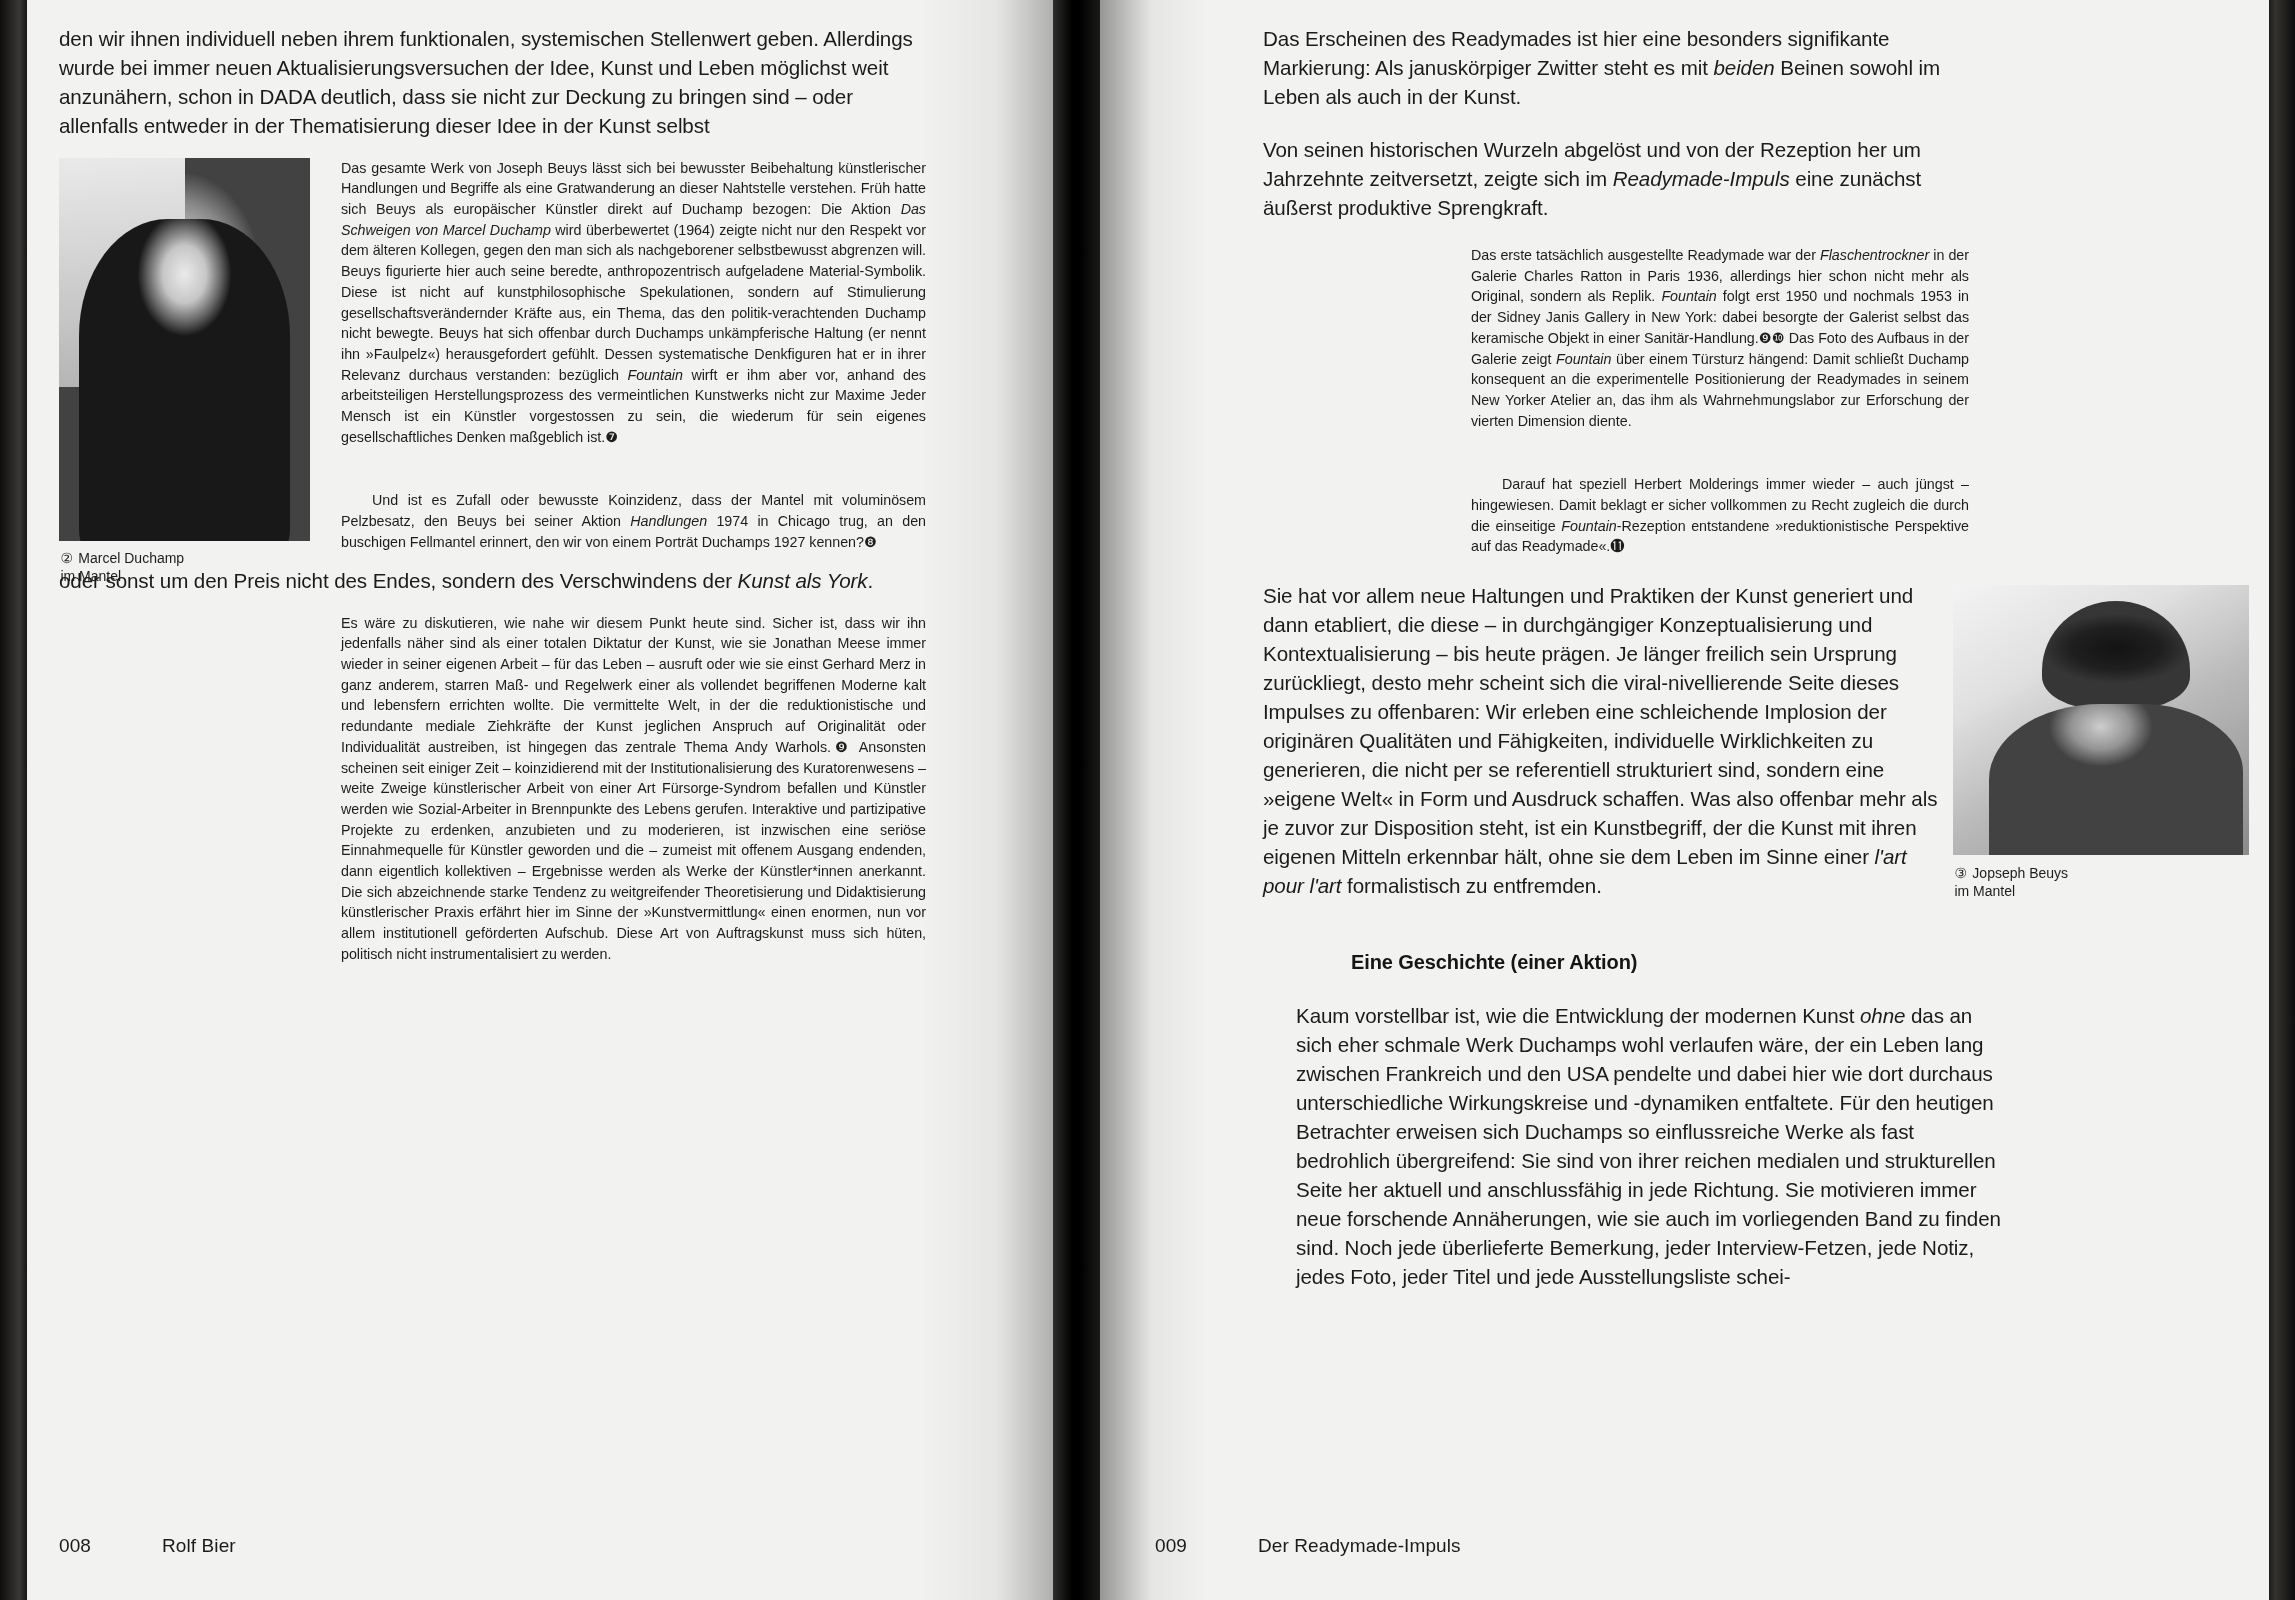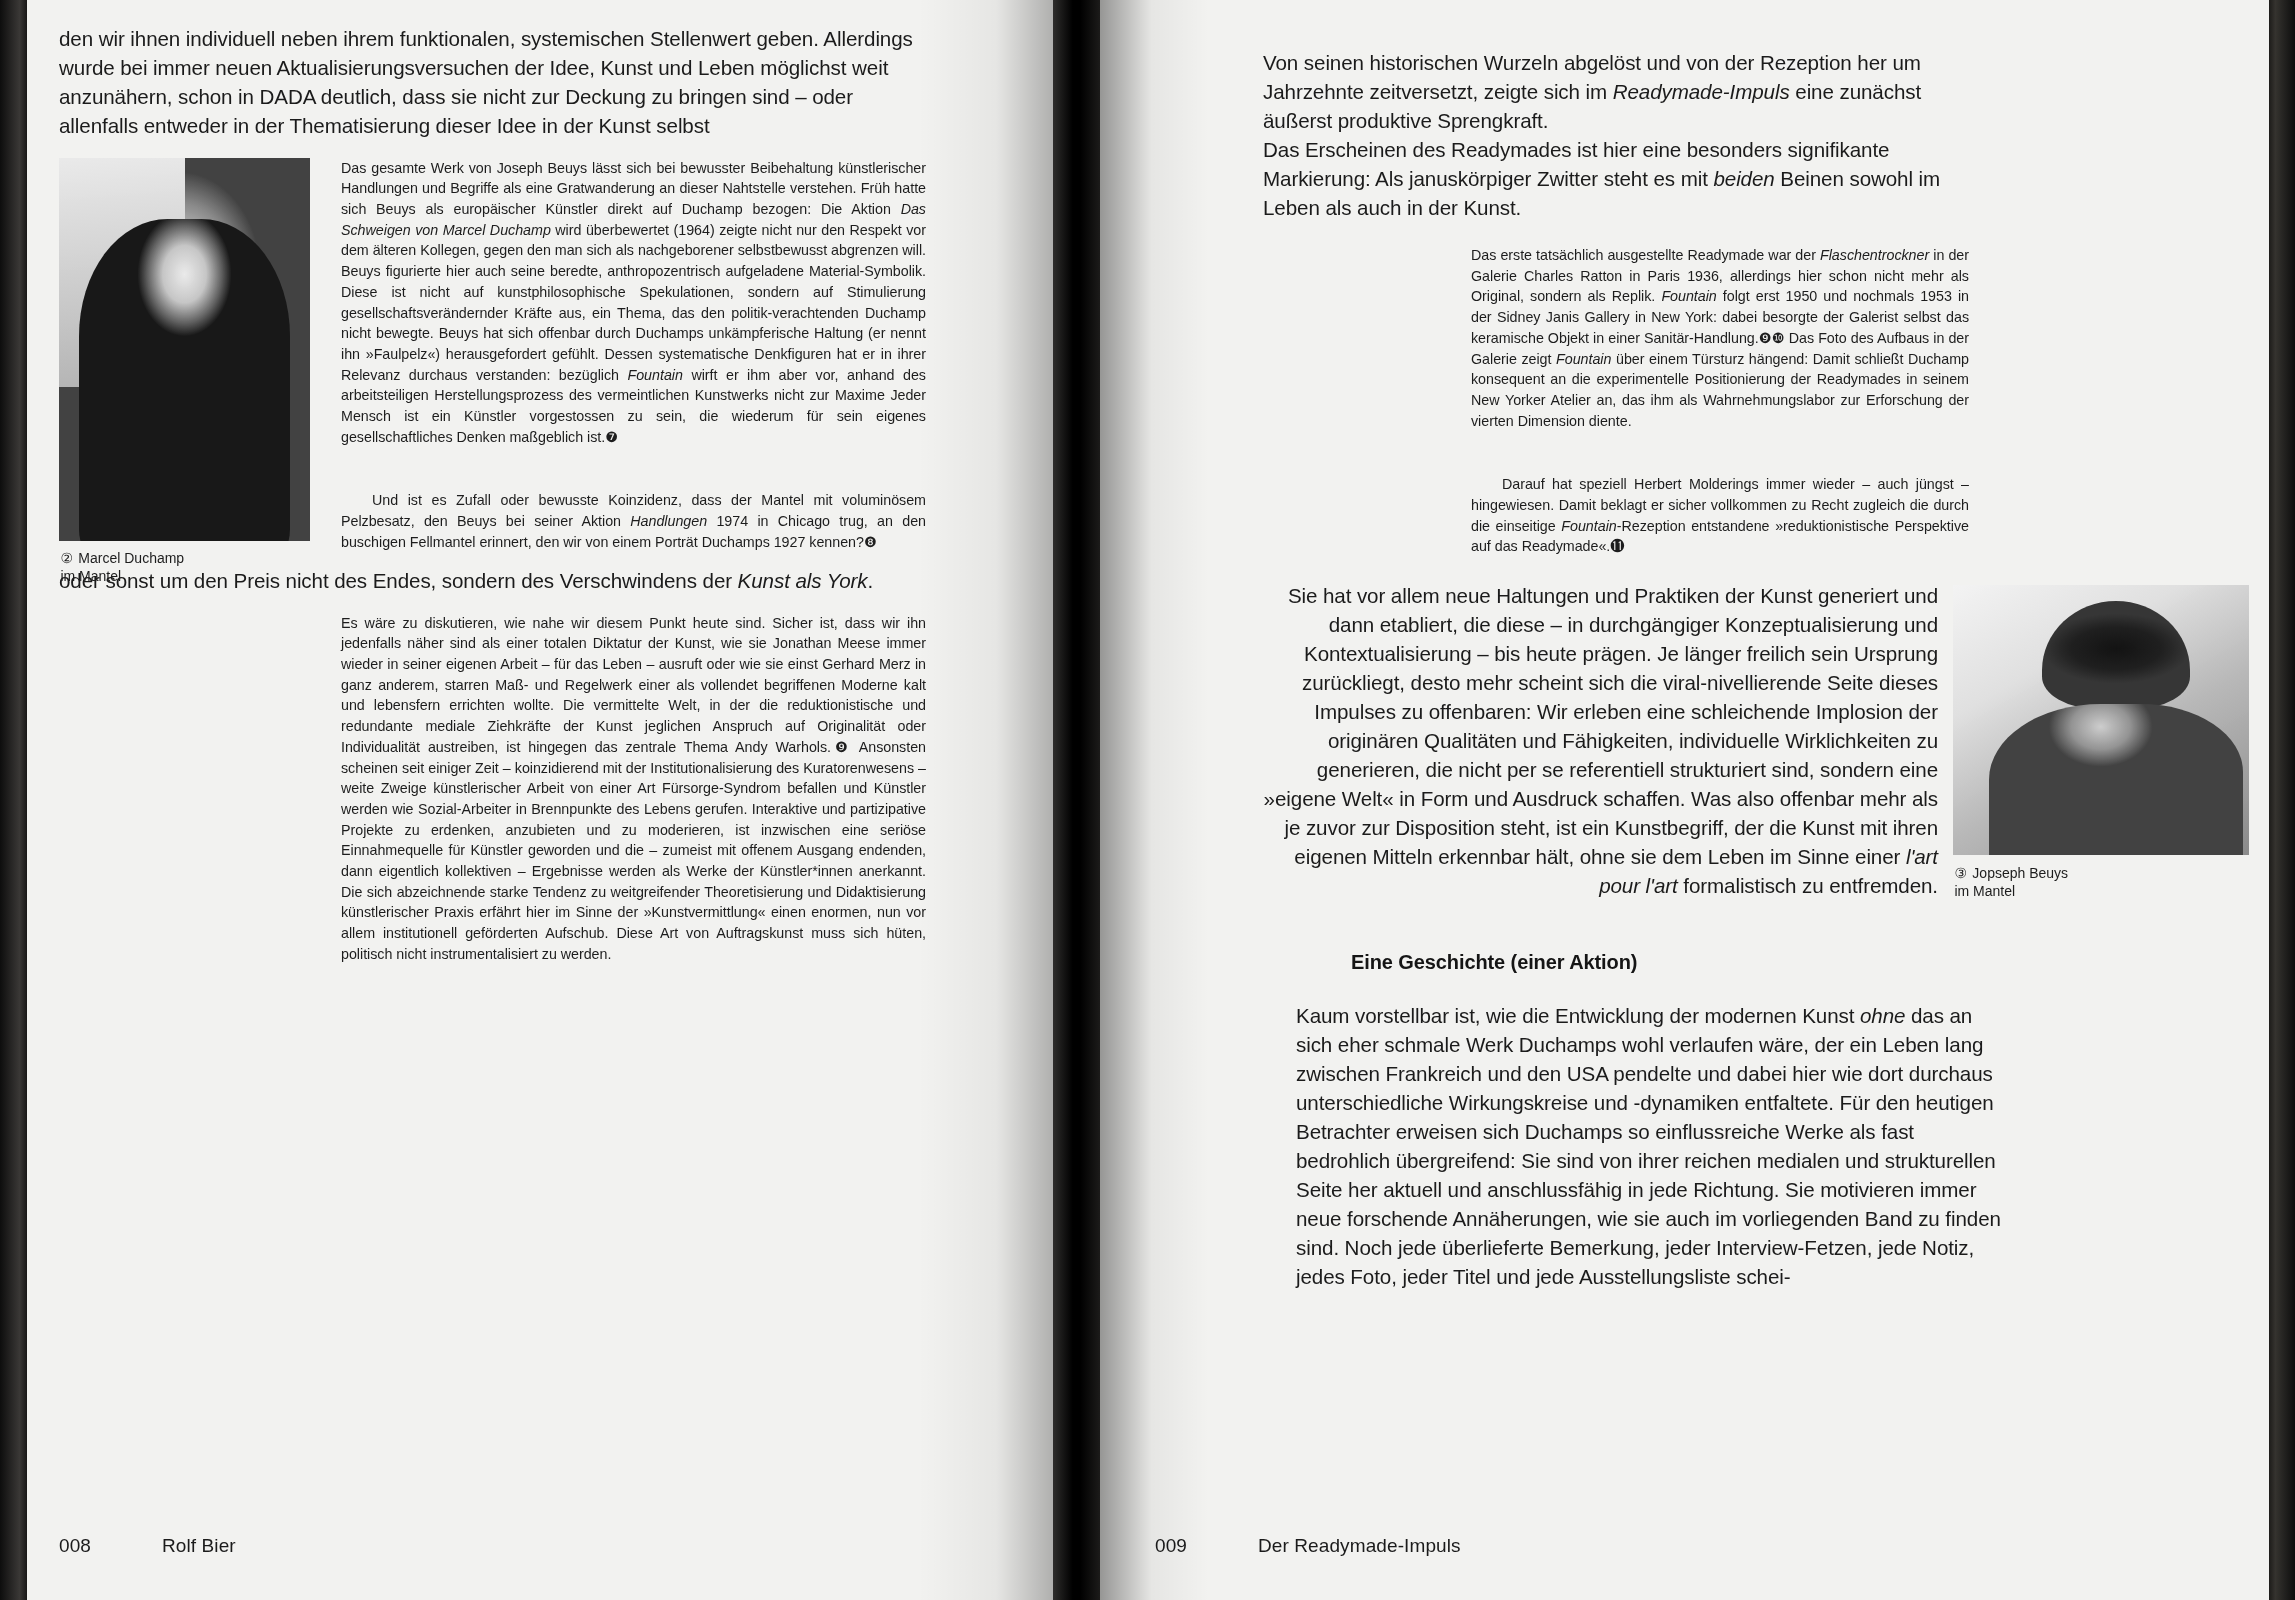--- a/index.html
+++ b/index.html
@@ -132,21 +132,21 @@
   .rp-lead { width: 706px; }
   .rp-lead.p2 { margin-top: 24px; }
 
   .rp-sub {
     margin-top: 23px;
     margin-left: 208px;
     width: 498px;
   }
 
   .rp-block3 { position: relative; margin-top: 24px; width: 932px; }
-  .rp-lead3 { width: 675px; text-align: right; }
+  .rp-lead3 { width: 675px; }
   .fig-beuys {
     position: absolute; right: -54px; top: 4px; width: 296px;
   }
   .fig-beuys .ph {
     width: 296px; height: 270px;
     position: relative; overflow: hidden;
     background:
       linear-gradient(150deg,#efeeea 0%, #dedbd4 30%, #b9b5ad 58%, #8e8a83 100%);
     filter: grayscale(1) contrast(1.05);
   }
@@ -218,23 +218,23 @@
     </div>
 
     <div class="footer fl">
       <span class="pg">008</span><span>Rolf Bier</span>
     </div>
   </div>
 
   <div class="page page-right">
     <div class="rp-inner">
 
+      <p class="lead rp-lead"><span>Das Erscheinen des Readymades ist hier eine besonders signifikante Markierung: Als januskörpiger Zwitter steht es mit </span><em>beiden</em><span> Beinen sowohl im Leben als auch in der Kunst.</span></p>
+
       <p class="lead rp-lead p2"><span>Von seinen historischen Wurzeln abgelöst und von der Rezeption her um Jahrzehnte zeitversetzt, zeigte sich im </span><em>Readymade-Impuls</em><span> eine zunächst äußerst produktive Sprengkraft.</span></p>
-
-      <p class="lead rp-lead"><span>Das Erscheinen des Readymades ist hier eine besonders signifikante Markierung: Als januskörpiger Zwitter steht es mit </span><em>beiden</em><span> Beinen sowohl im Leben als auch in der Kunst.</span></p>
 
       <div class="rp-sub">
         <p class="body"><span>Das erste tatsächlich ausgestellte Readymade war der </span><em>Flaschentrockner</em><span> in der Galerie Charles Ratton in Paris 1936, allerdings hier schon nicht mehr als Original, sondern als Replik. </span><em>Fountain</em><span> folgt erst 1950 und nochmals 1953 in der Sidney Janis Gallery in New York: dabei besorgte der Galerist selbst das keramische Objekt in einer Sanitär-Handlung.</span><span>❾❿</span><span> Das Foto des Aufbaus in der Galerie zeigt </span><em>Fountain</em><span> über einem Türsturz hängend: Damit schließt Duchamp konsequent an die experimentelle Positionierung der Readymades in seinem New Yorker Atelier an, das ihm als Wahrnehmungslabor zur Erforschung der vierten Dimension diente.</span></p>
 
         <p class="body indent"><span>Darauf hat speziell Herbert Molderings immer wieder – auch jüngst – hingewiesen. Damit beklagt er sicher vollkommen zu Recht zugleich die durch die einseitige </span><em>Fountain</em><span>-Rezeption entstandene »reduktionistische Perspektive auf das Readymade«.</span><span>⓫</span></p>
       </div>
 
       <div class="rp-block3">
         <figure class="fig-beuys">
           <div class="ph"></div>

